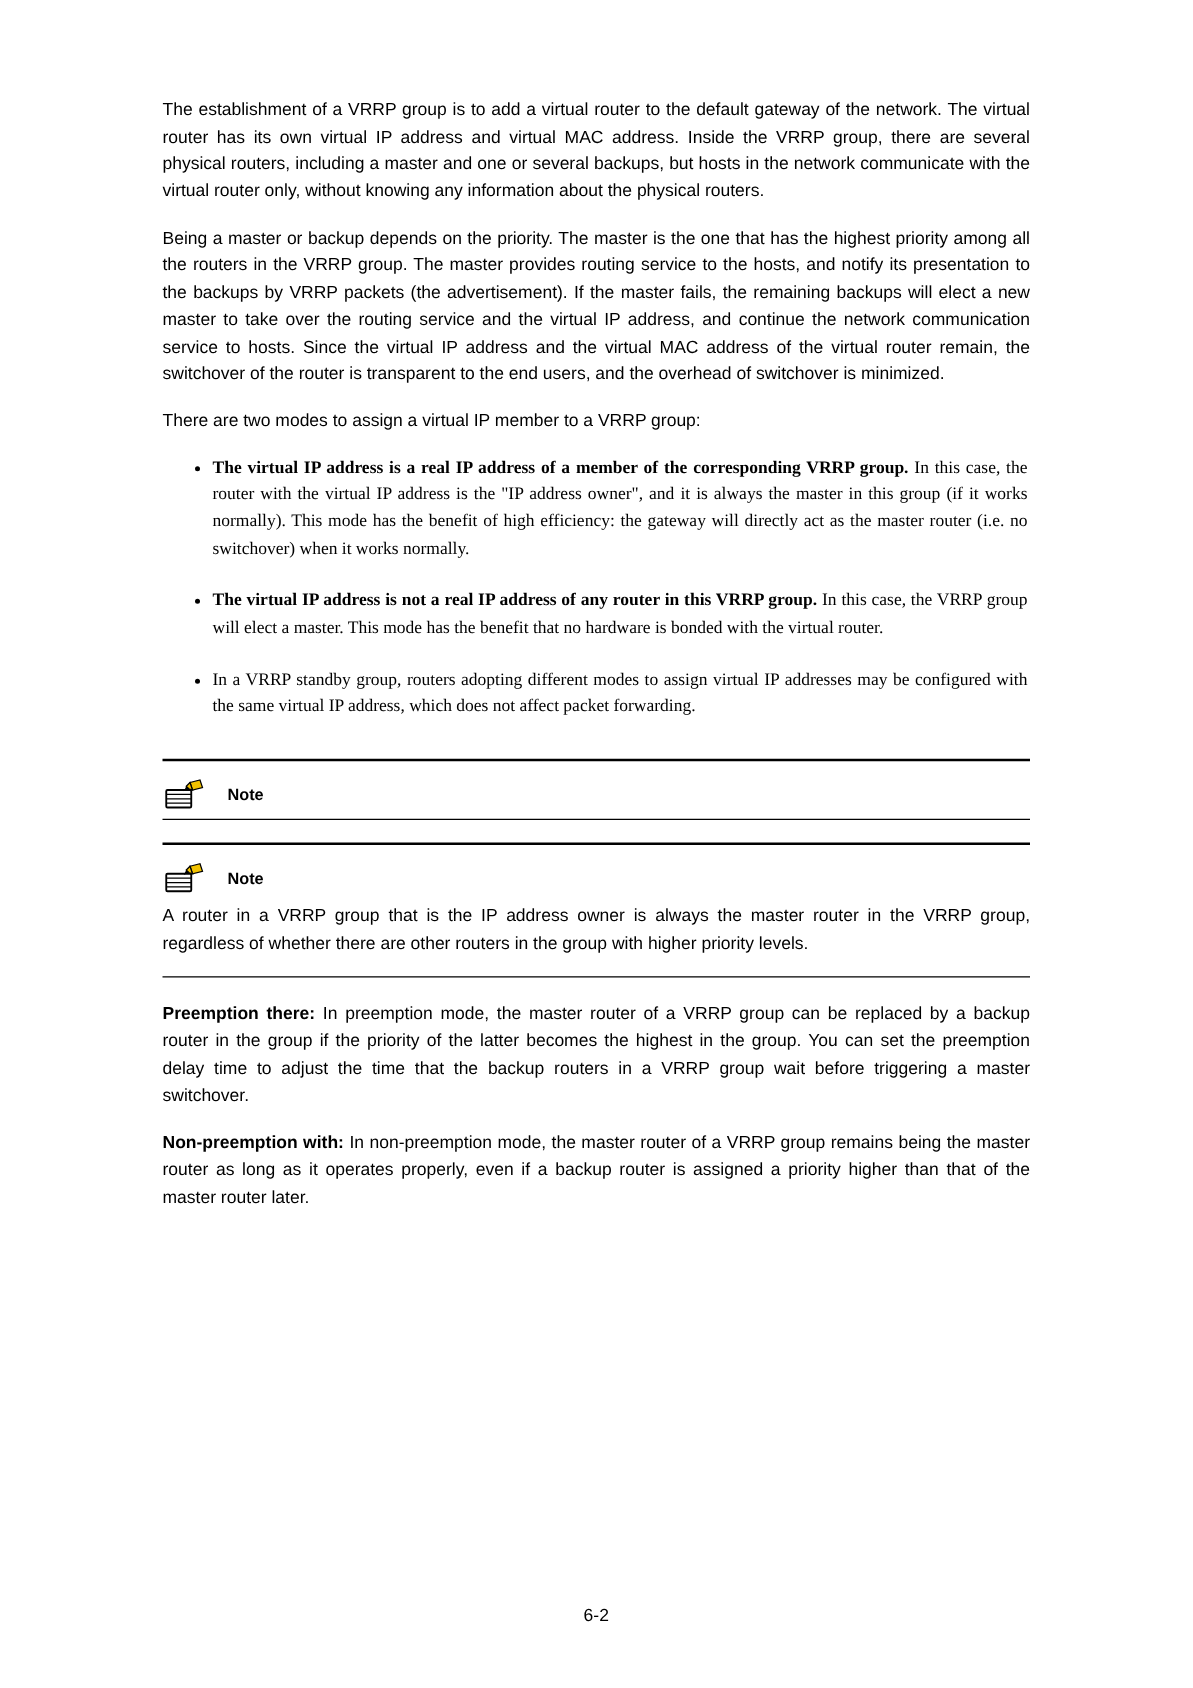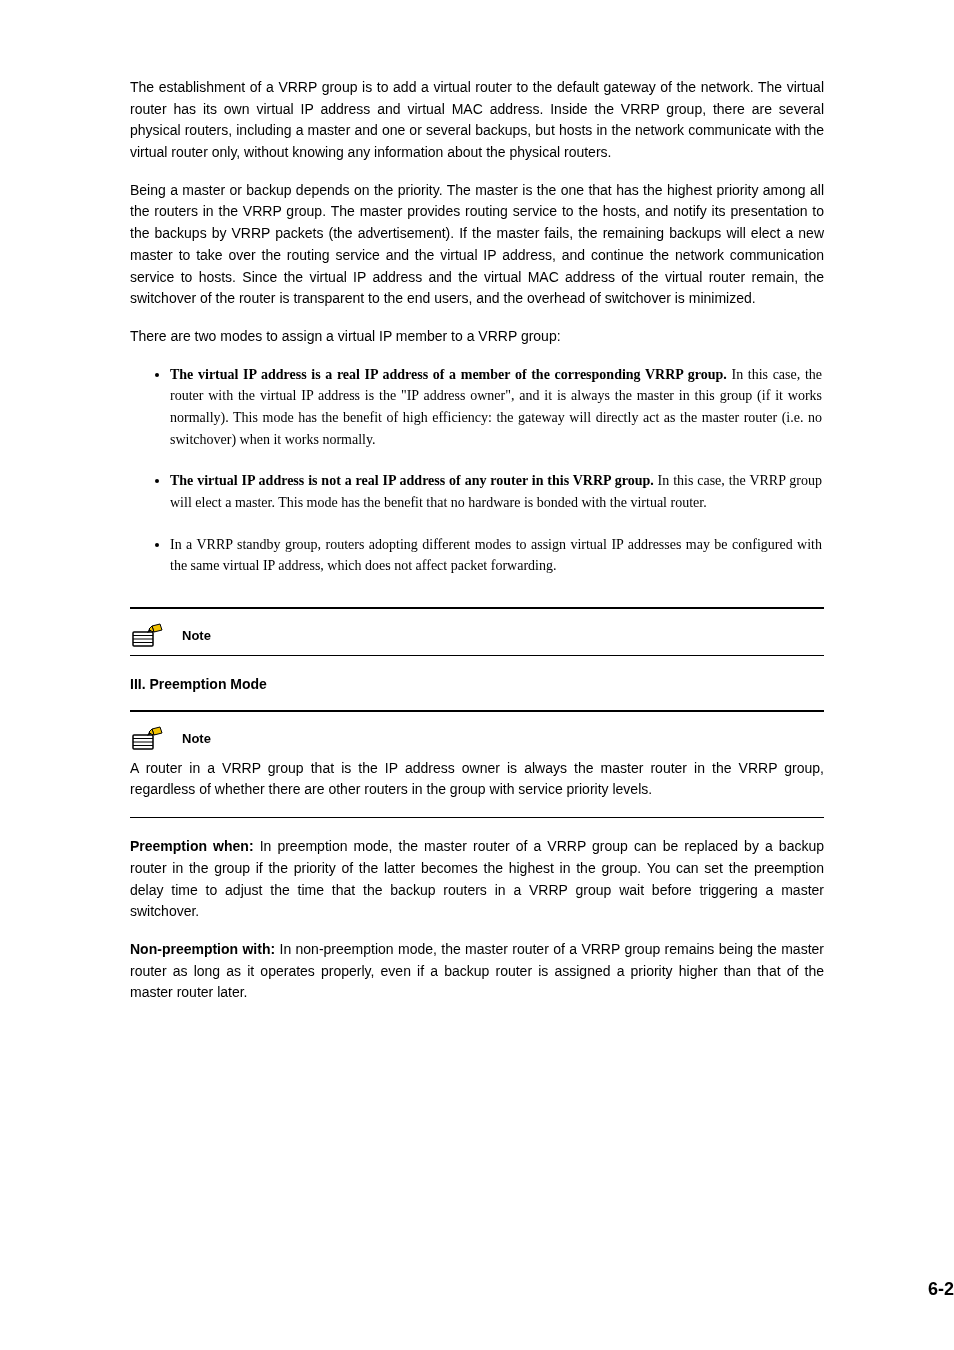--- a/index.html
+++ b/index.html
@@ -66,24 +66,23 @@
     text-align: justify;
   }
   .heading {
     font-weight: bold;
     margin: 18px 0 10px 0;
   }
   .page-num {
     position: absolute;
     bottom: 46px;
     width: 100%;
-    text-align: right;
-    font-size: 18px;
+    text-align: center;
+    font-size: 14px;
     left: 0;
-    font-weight: bold;
   }
   
   .note-icon svg {
     display: block;
   }
 </style>
 </head>
 <body>
 
 <div class="page">
@@ -116,43 +115,42 @@
           <path d="M22 3 L30 1 L32 7 L24 9 Z" fill="#f2c200" stroke="#000" stroke-width="1"></path>
           <path d="M22 3 L19 6 L21 8 L24 9 Z" fill="#f2c200" stroke="#000" stroke-width="1"></path>
           <path d="M19 6 L17 10 L21 8 Z" fill="#000"></path>
         </svg>
       </span>
       <span class="note-label">Note</span>
     </div>
     <hr class="note-rule-thin">
   </div>
 
-  <p class="heading">III. Preemption Mode</p>
 
   <div class="note-block" style="margin-top:14px;">
     <hr class="note-rule">
     <div class="note-head">
       <span class="note-icon">
         <svg width="34" height="26" viewBox="0 0 34 26">
           <rect x="3" y="9" width="20" height="14" rx="1" fill="#fff" stroke="#000" stroke-width="1.5"></rect>
           <path d="M3 12.5 H23 M3 16 H23 M3 19.5 H23" stroke="#000" stroke-width="1"></path>
           <path d="M22 3 L30 1 L32 7 L24 9 Z" fill="#f2c200" stroke="#000" stroke-width="1"></path>
           <path d="M22 3 L19 6 L21 8 L24 9 Z" fill="#f2c200" stroke="#000" stroke-width="1"></path>
           <path d="M19 6 L17 10 L21 8 Z" fill="#000"></path>
         </svg>
       </span>
       <span class="note-label">Note</span>
     </div>
-    <p class="note-text">A router in a VRRP group that is the IP address owner is always the master router in the VRRP group, regardless of whether there are other routers in the group with service priority levels.</p>
+    <p class="note-text">A router in a VRRP group that is the IP address owner is always the master router in the VRRP group, regardless of whether there are other routers in the group with higher priority levels.</p>
     <hr class="note-rule-thin">
   </div>
 
 
   <p class="para">
-    <span class="bolded">Preemption when: </span><span>In preemption mode, the master router of a VRRP group can be replaced by a backup router in the group if the priority of the latter becomes the highest in the group. You can set the preemption delay time to adjust the time that the backup routers in a VRRP group wait before triggering a master switchover.</span>
+    <span class="bolded">Preemption there: </span><span>In preemption mode, the master router of a VRRP group can be replaced by a backup router in the group if the priority of the latter becomes the highest in the group. You can set the preemption delay time to adjust the time that the backup routers in a VRRP group wait before triggering a master switchover.</span>
   </p>
 
   <p class="para">
     <span class="bolded">Non-preemption with: </span><span>In non-preemption mode, the master router of a VRRP group remains being the master router as long as it operates properly, even if a backup router is assigned a priority higher than that of the master router later.</span>
   </p>
 
 </div>
 
 <div class="page-num">6-2</div>
 

